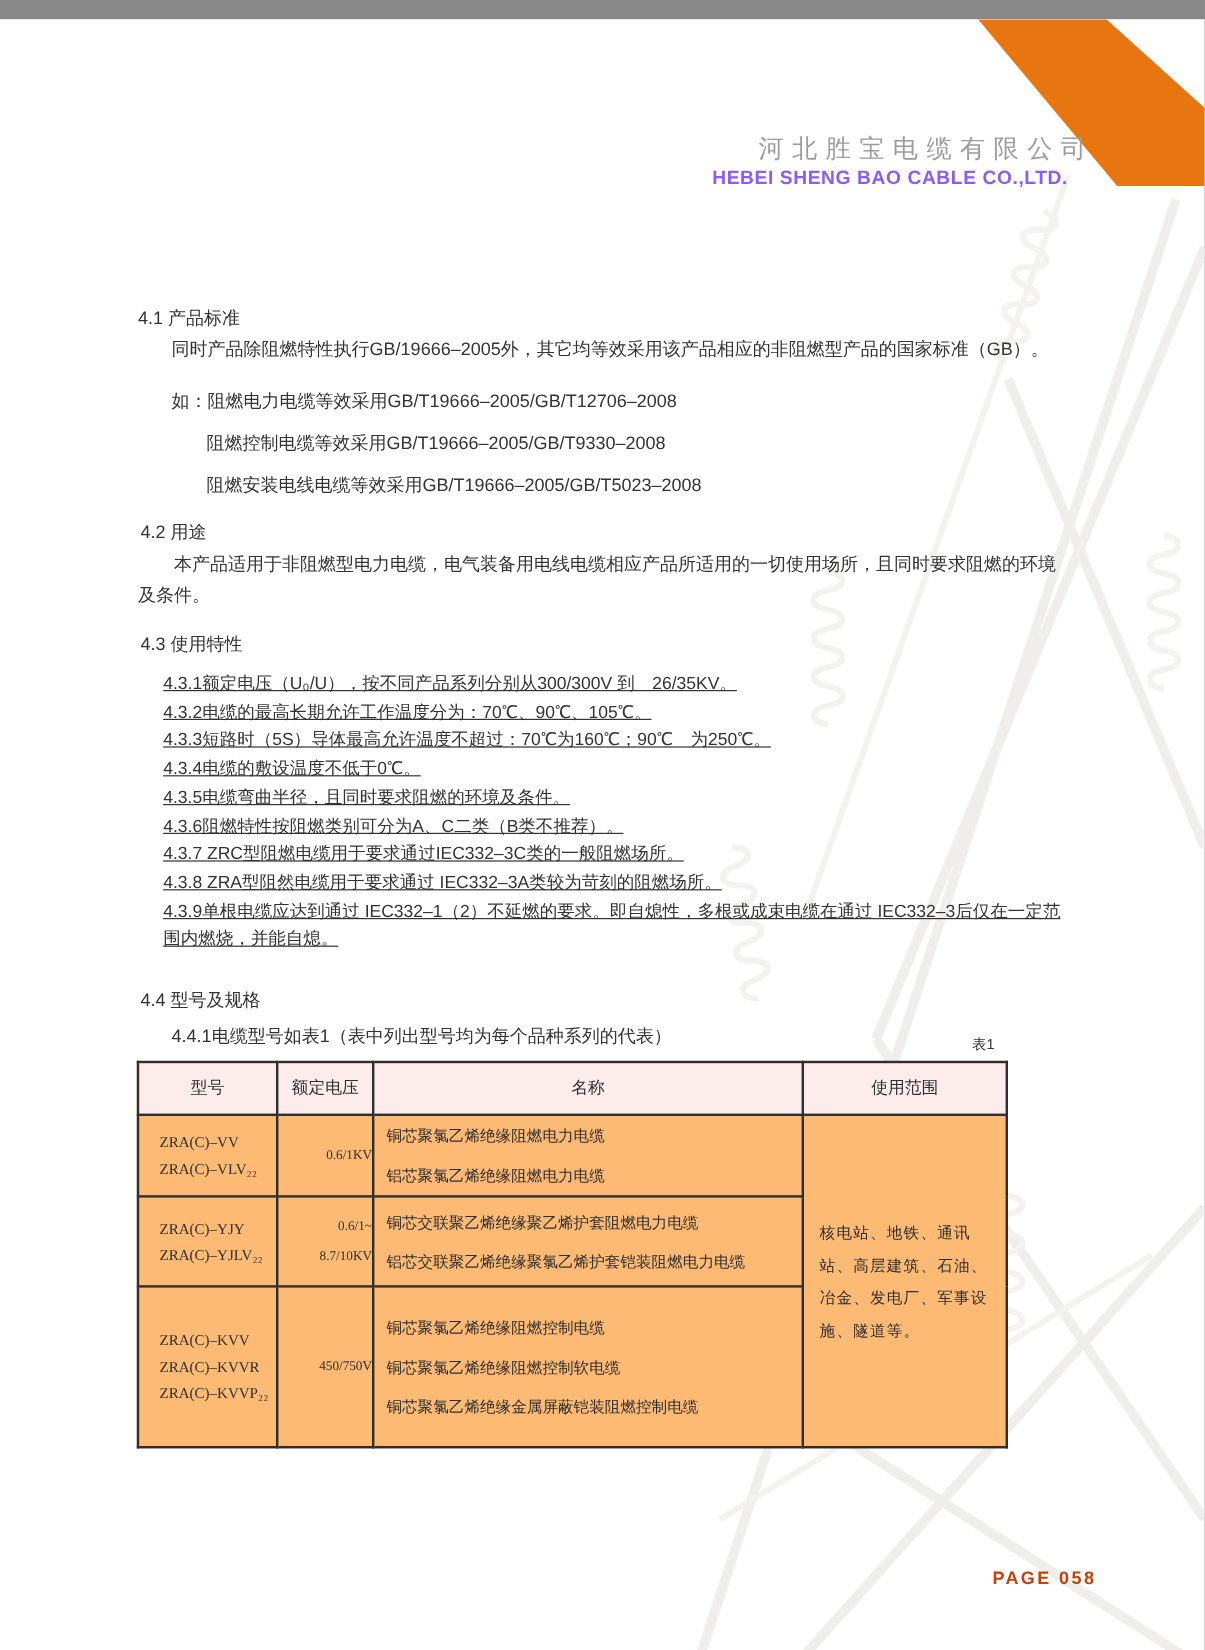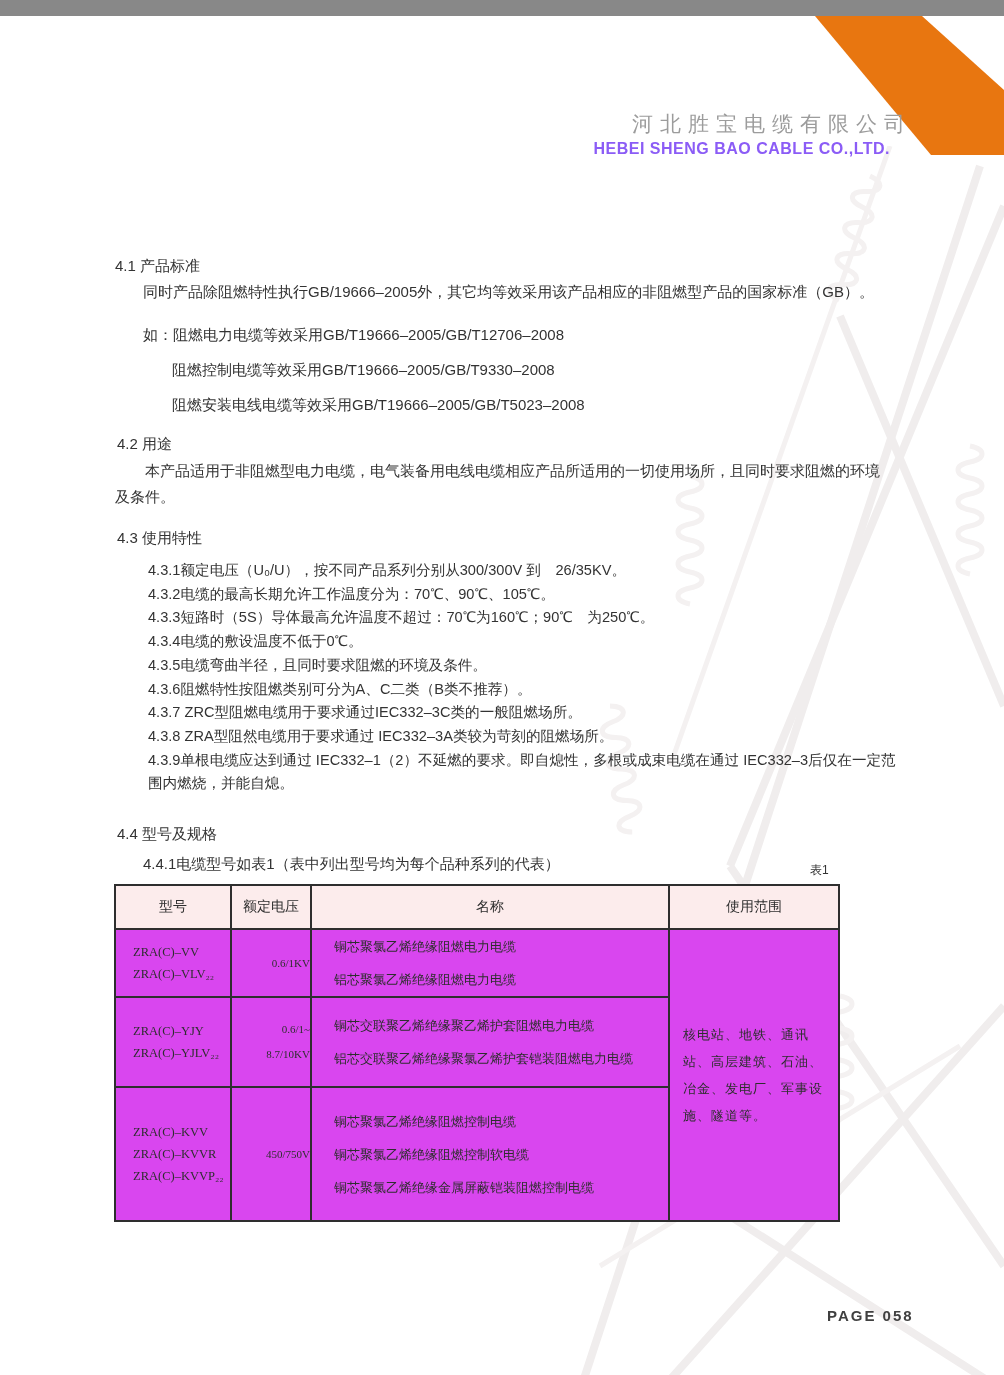--- a/index.html
+++ b/index.html
@@ -31,46 +31,46 @@
   
   .t { position:absolute; z-index:1; font-size:15px; line-height:22px; white-space:nowrap; }
   .s41-title { left:115px; top:239px; }
   .s41-intro { left:143px; top:265px; }
   .s41-ex1   { left:143px; top:308px; }
   .s41-ex2   { left:172px; top:343px; }
   .s41-ex3   { left:172px; top:378px; }
   .s42-title { left:117px; top:417px; }
   .s42-body  { left:115px; top:442px; width:778px; white-space:normal; text-indent:2em; line-height:26px; font-size:15px; }
   .s43-title { left:117px; top:511px;text-align:right; }
-  .s43-list  { position:absolute; left:148px; top:543px; width:750px; z-index:1; }
+  .s43-list  { position:absolute; left:136px; top:543px; width:750px; z-index:1;text-decoration:underline; }
   .s43-list .item { font-size:14.6px; line-height:23.7px; white-space:normal; }
   .s44-title { left:117px; top:807px; }
   .s44-sub   { left:143px; top:837px; }
   .table-label { position:absolute; left:810px; top:846px; z-index:1; font-size:12px; color:#333; }
   
   .spec-table {
     position:absolute; left:114px; top:868px; z-index:1;
     width:724px; border-collapse:collapse; table-layout:fixed;
-    background:#d946ef;
+    background:#fdba74;
     font-family:"Liberation Serif", serif;
     color:#2e2e2e;
   }
   .spec-table th, .spec-table td { border:2px solid #2e2e2e; vertical-align:middle; }
   .spec-table thead th {
     height:44px; background:#fcecec; font-weight:400; font-size:14px; text-align:center;
   }
   .spec-table .model { white-space:pre-line; font-size:12.5px; line-height:22px; padding-left:17px; }
   .spec-table .volt  { white-space:pre-line; font-size:11px; line-height:25px; text-align:right; }
-  .spec-table .names { white-space:pre-line; font-size:13px;   line-height:33px; padding-left:22px; }
+  .spec-table .names { white-space:pre-line; font-size:13px;   line-height:33px; padding-left:10px; }
   .spec-table .scope { font-size:13px; line-height:27px; padding:0 13px; letter-spacing:1px; }
-  tr.r1 { height:62px; } tr.r2 { height:90px;border-radius:26px; } tr.r3 { height:134px; }
+  tr.r1 { height:62px; } tr.r2 { height:75px;border-radius:26px; } tr.r3 { height:134px; }
   
   .page-number {
     position:absolute; left:827px; top:1291px; z-index:1;
-    font-size:15px; font-weight:bold; letter-spacing:2px; color:#404040;
+    font-size:15px; font-weight:bold; letter-spacing:2px; color:#c2410c;
   }
 </style>
 </head>
 <body>
 
 <div class="page">
 
   <svg class="watermark" viewBox="0 0 464 1245" fill="none" xmlns="http://www.w3.org/2000/svg">
     <defs>
       <path id="coil" d="M0 0 c 16 3 16 13 0 16 c -16 3 -16 13 0 16 c 16 3 16 13 0 16 c -16 3 -16 13 0 16 c 16 3 16 13 0 16 c -16 3 -16 13 0 16 c 16 3 16 13 0 16 c -16 3 -16 13 0 16"></path>

